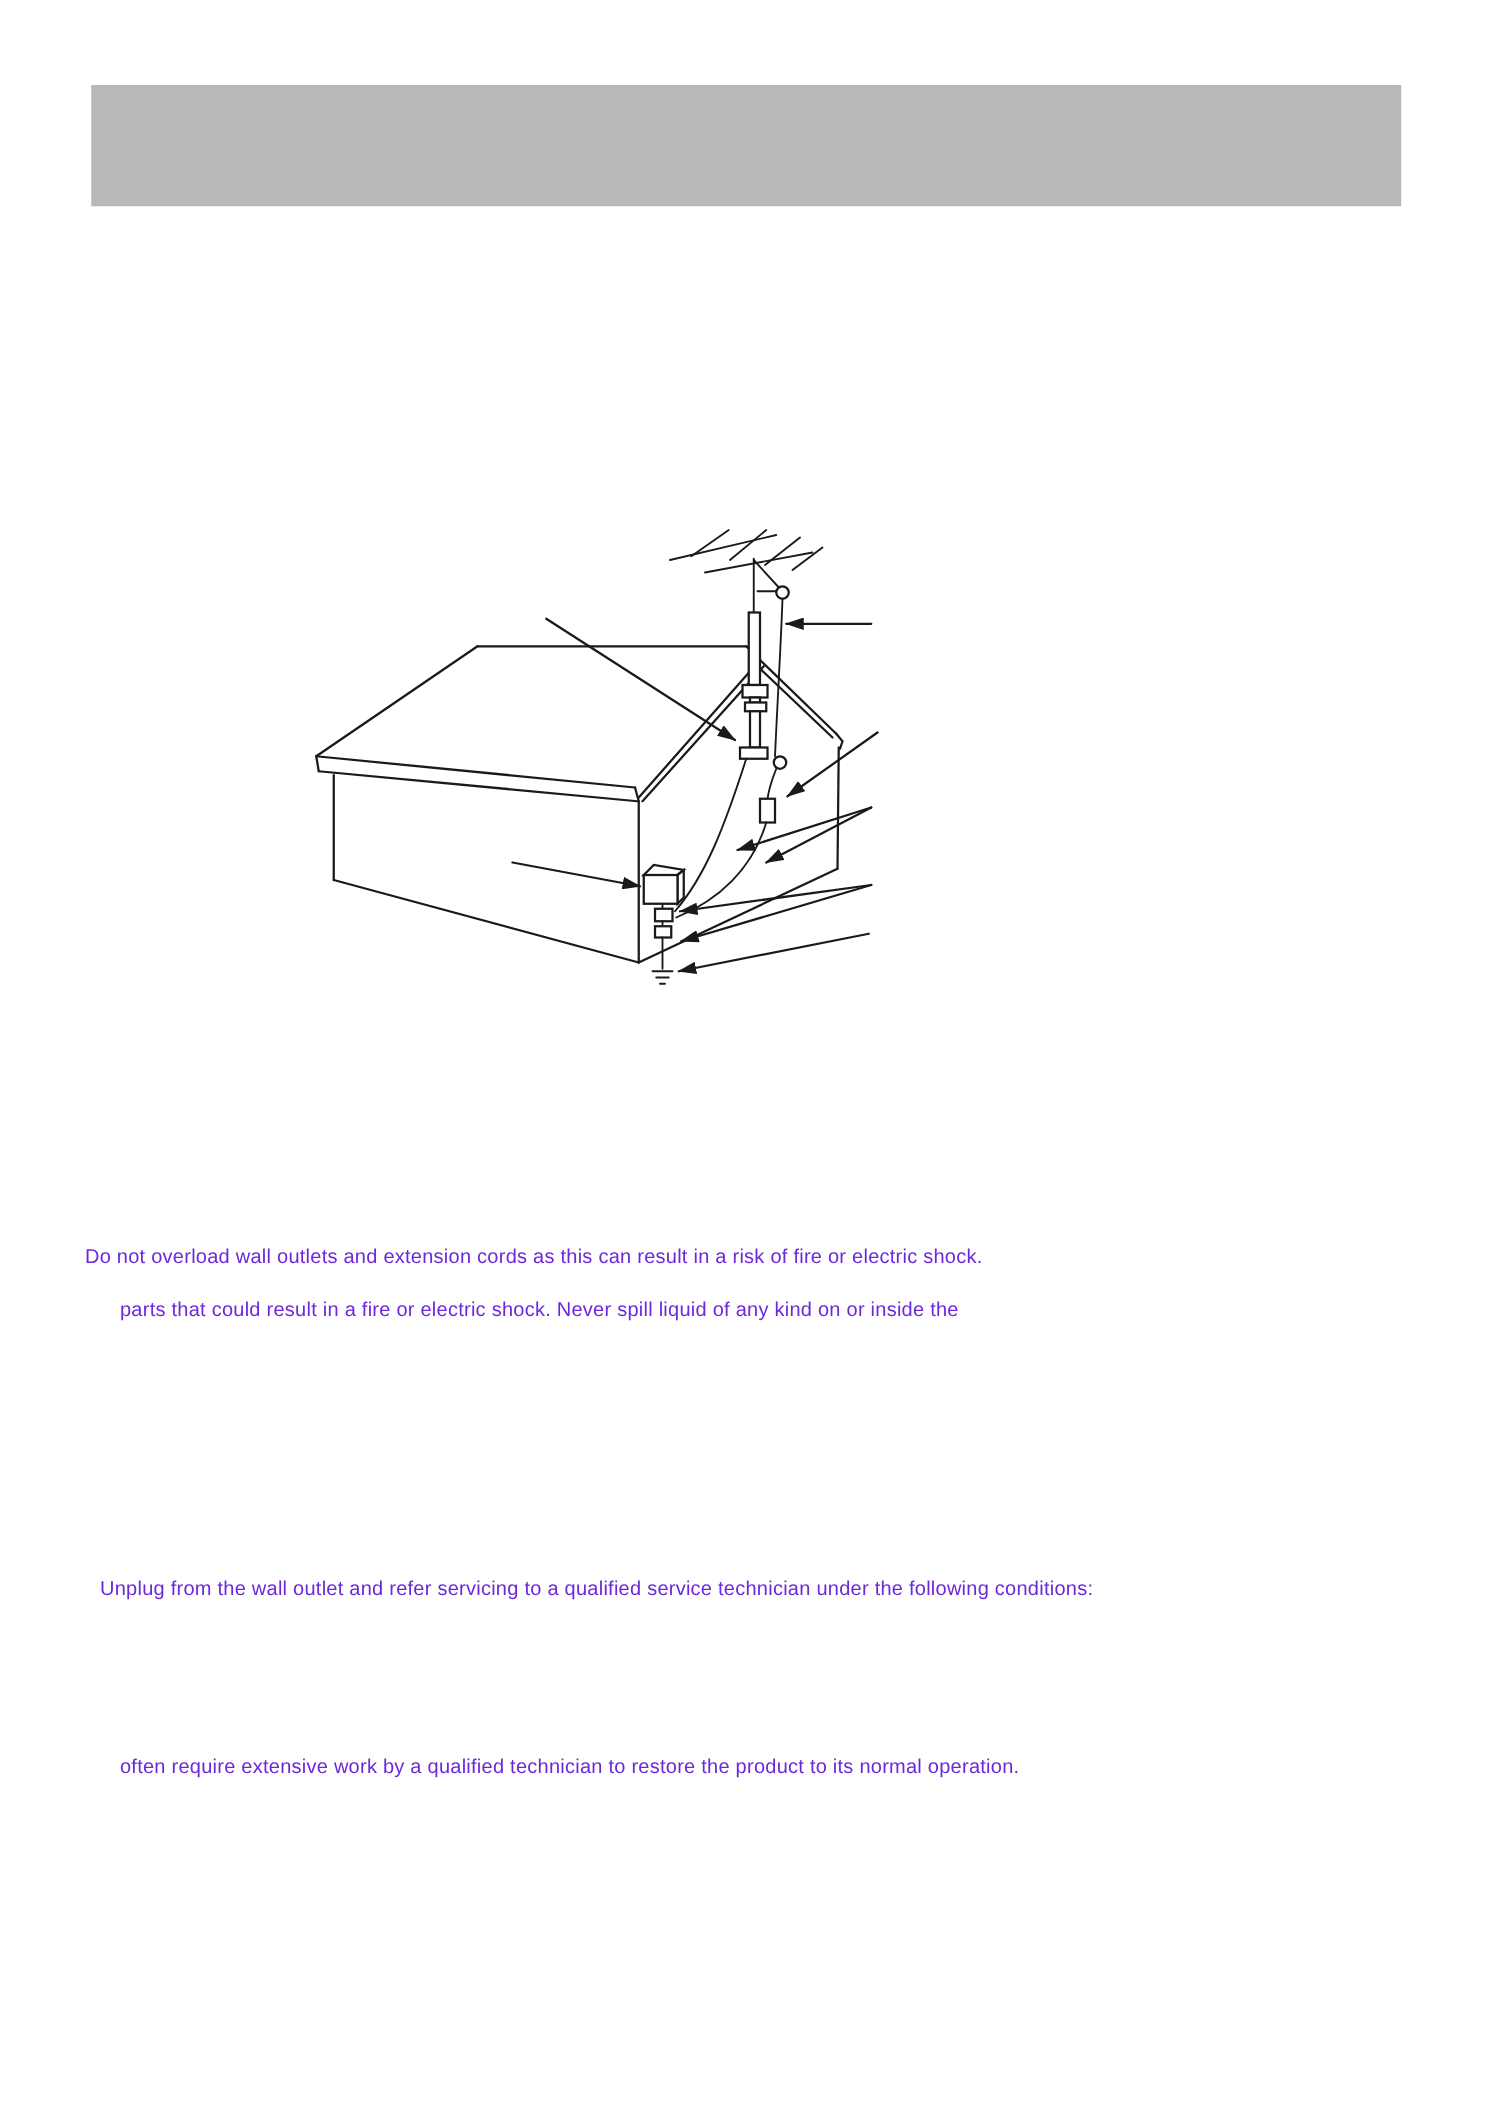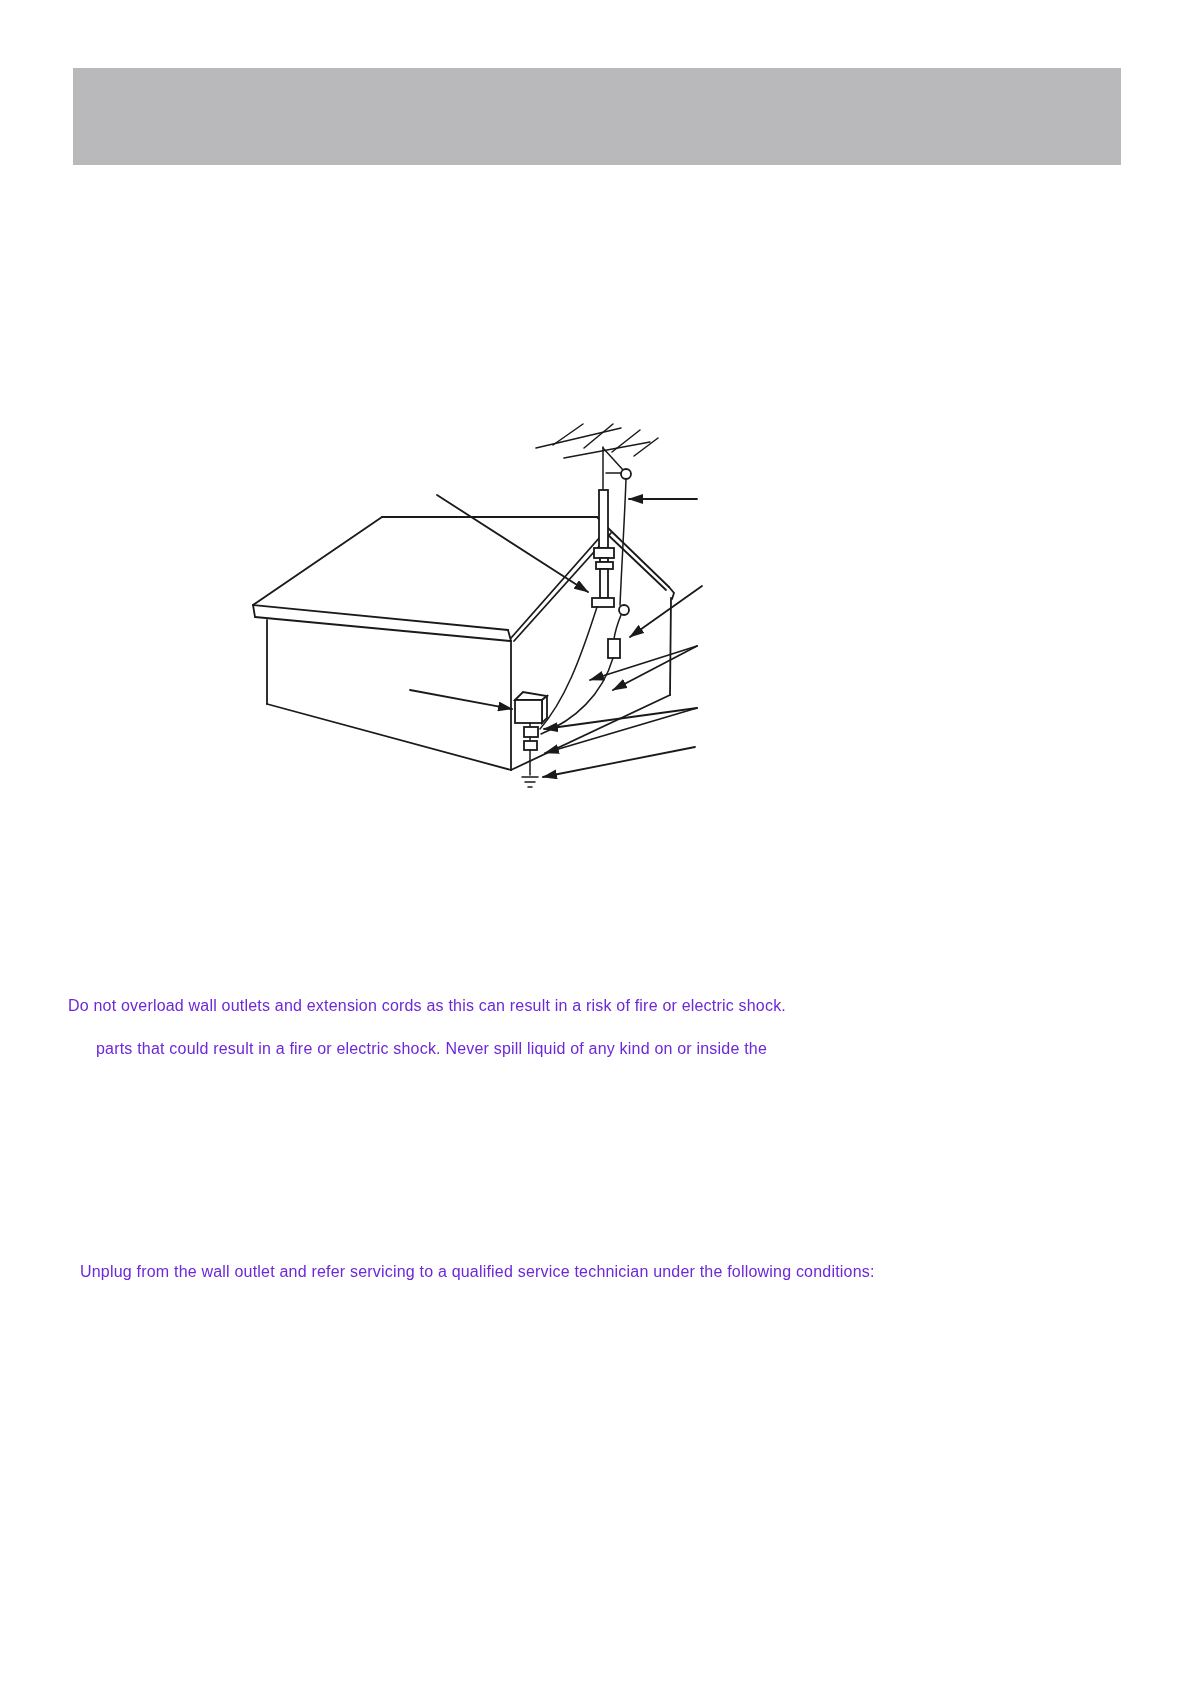--- a/index.html
+++ b/index.html
@@ -118,14 +118,15 @@
       <path d="M697,708 L544,729" marker-end="url(#ah)"></path>
       <path d="M697,708 L545,753" marker-end="url(#ah)"></path>
       <path d="M695,747 L543,777" marker-end="url(#ah)"></path>
       <path d="M410,690 L512,709" marker-end="url(#ah)"></path>
     </g>
   </svg>
 
   <div class="para p1">Do not overload wall outlets and extension cords as this can result in a risk of fire or electric shock.</div>
   <div class="para p2">parts that could result in a fire or electric shock. Never spill liquid of any kind on or inside the</div>
   <div class="para p4">Unplug from the wall outlet and refer servicing to a qualified service technician under the following conditions:</div>
+  <div class="para p5">often require extensive work by a qualified technician to restore the product to its normal operation.</div>
 
 </div>
 
 </body></html>

